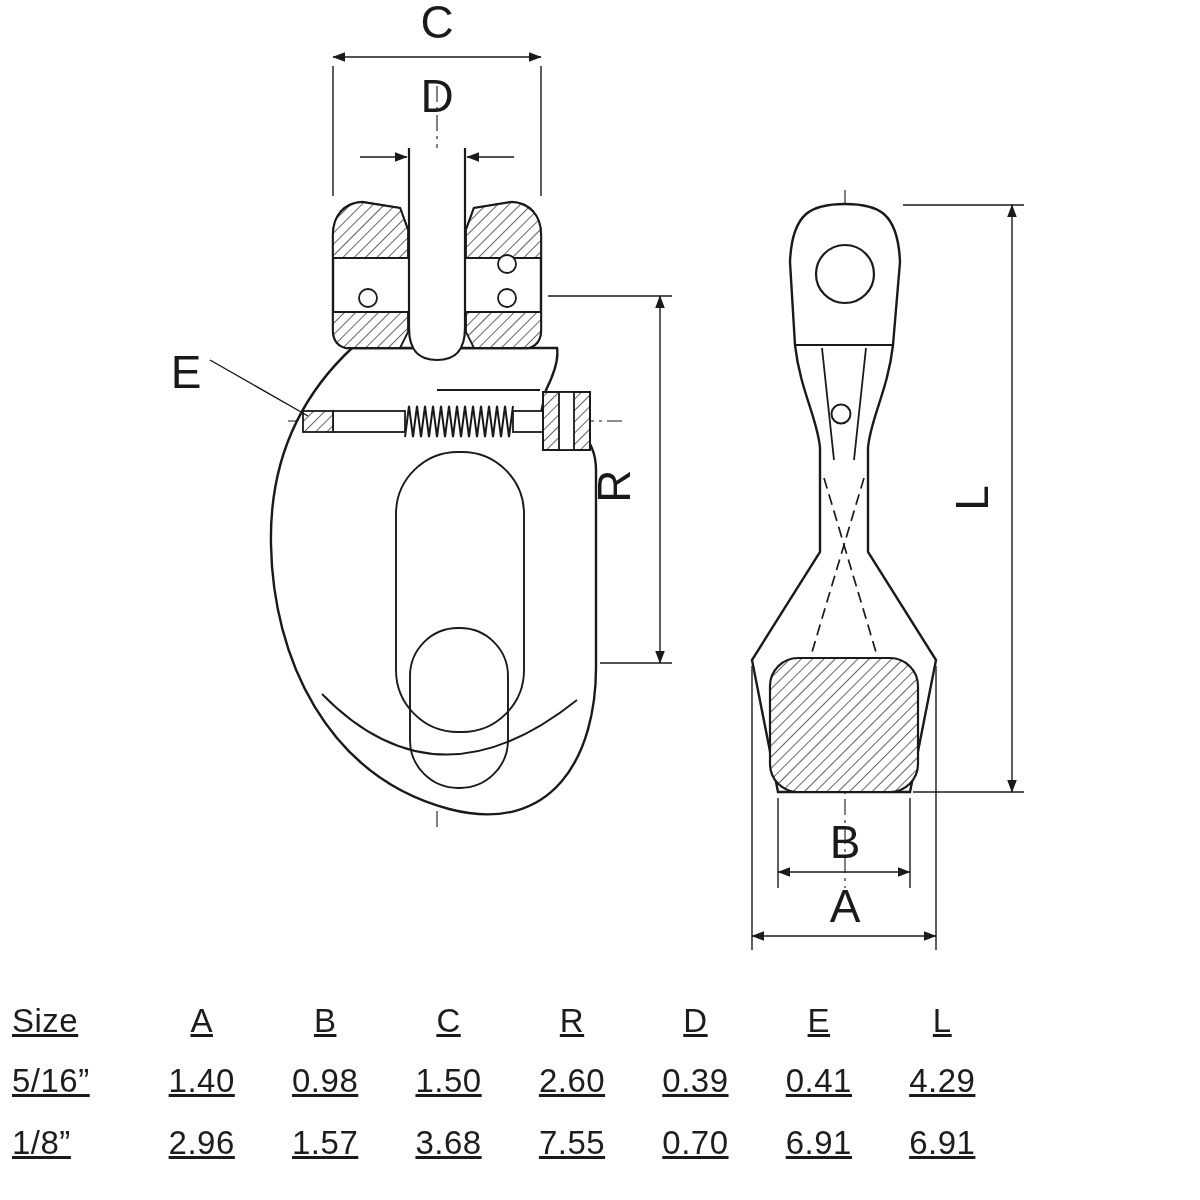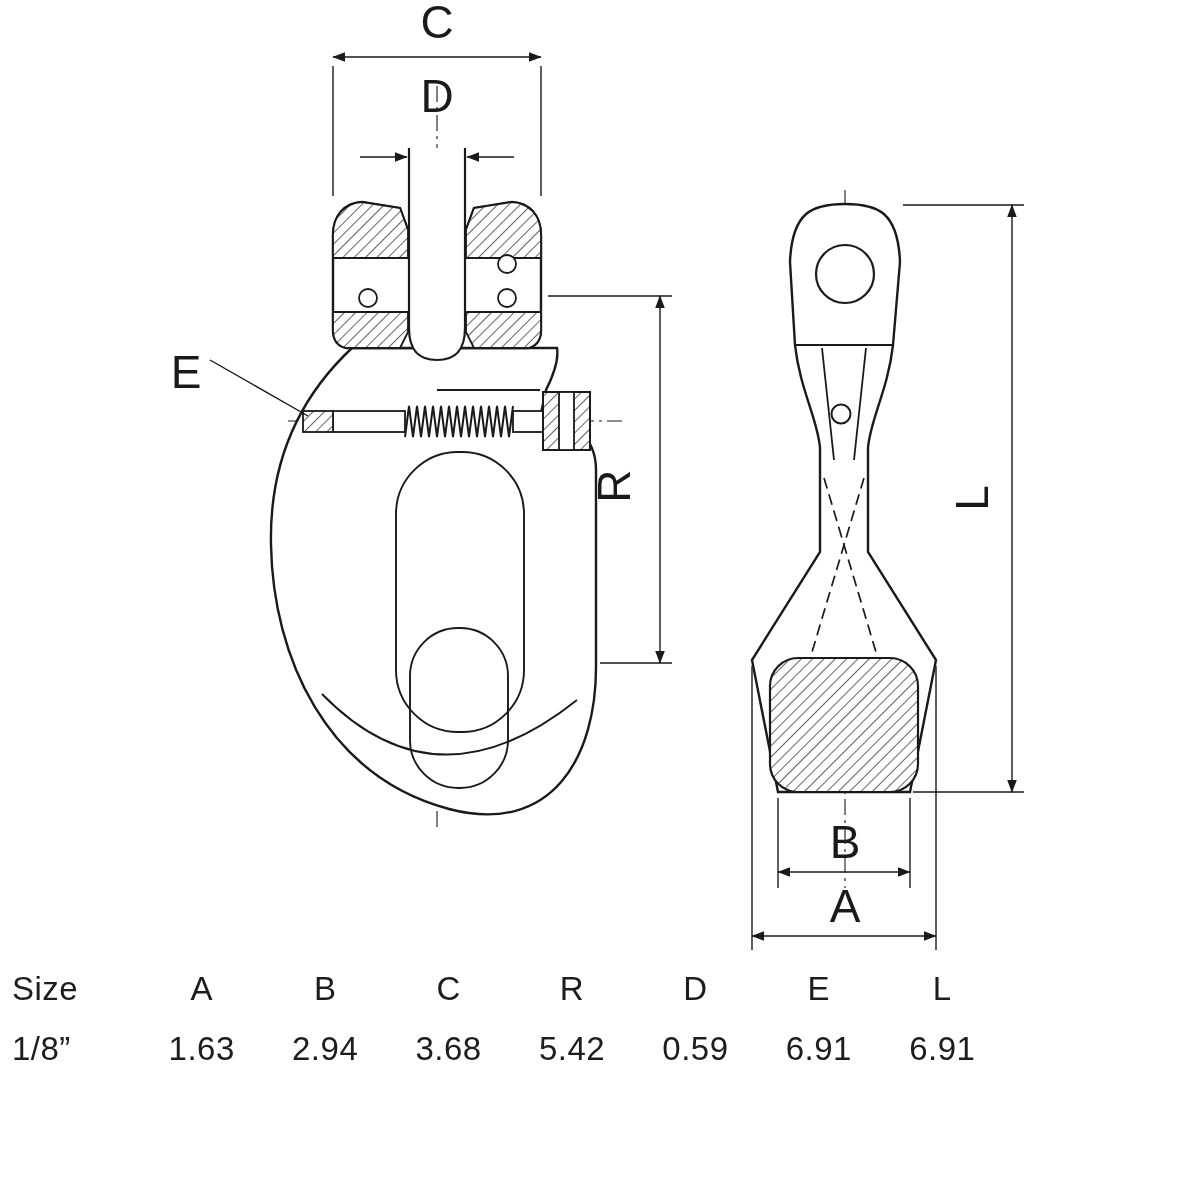--- a/index.html
+++ b/index.html
@@ -1,19 +1,19 @@
 <!DOCTYPE html>
 <html><head>
 <meta charset="utf-8">
 <style>
   html,body{margin:0;padding:0;width:1200px;height:1200px;background:#ffffff;overflow:hidden;}
   body{font-family:"Liberation Sans", sans-serif;color:#1b1b1b;}
   .page{position:relative;width:1200px;height:1200px;background:#fff;}
   svg text{font-family:"Liberation Sans", sans-serif;fill:#1a1a1a;}
-  .dims-table{position:absolute;left:0;top:960px;width:1004px;}
+  .dims-table{position:absolute;left:0;top:992px;width:1004px;text-decoration:underline;}
   .t-row{display:grid;grid-template-columns:140px repeat(7,1fr);align-items:center;height:62px;}
   .t-row.header{height:58px;}
   .cell{text-align:center;font-size:33px;color:#1d1d1d;letter-spacing:0.5px;}
   .cell.size{text-align:left;padding-left:12px;}
 </style>
 </head>
 <body>
 
 <div class="page">
 
@@ -136,23 +136,33 @@
       <div class="cell size">Size</div>
       <div class="cell">A</div>
       <div class="cell">B</div>
       <div class="cell">C</div>
       <div class="cell">R</div>
       <div class="cell">D</div>
       <div class="cell">E</div>
       <div class="cell">L</div>
     </div>
     <div class="t-row">
+      <div class="cell size">5/16”</div>
+      <div class="cell">1.40</div>
+      <div class="cell">0.98</div>
+      <div class="cell">1.50</div>
+      <div class="cell">2.60</div>
+      <div class="cell">0.39</div>
+      <div class="cell">0.41</div>
+      <div class="cell">4.29</div>
+    </div>
+    <div class="t-row">
       <div class="cell size">1/8”</div>
-      <div class="cell">1.63</div>
-      <div class="cell">2.94</div>
+      <div class="cell">2.96</div>
+      <div class="cell">1.57</div>
       <div class="cell">3.68</div>
-      <div class="cell">5.42</div>
-      <div class="cell">0.59</div>
+      <div class="cell">7.55</div>
+      <div class="cell">0.70</div>
       <div class="cell">6.91</div>
       <div class="cell">6.91</div>
     </div>
   </div>
 </div>
 
 </body></html>

